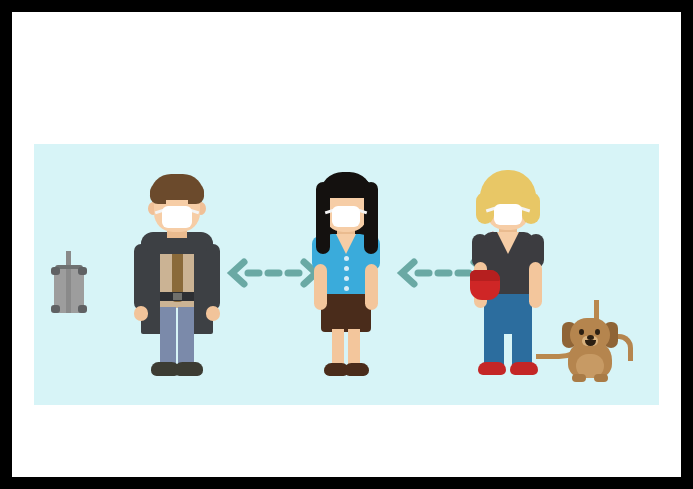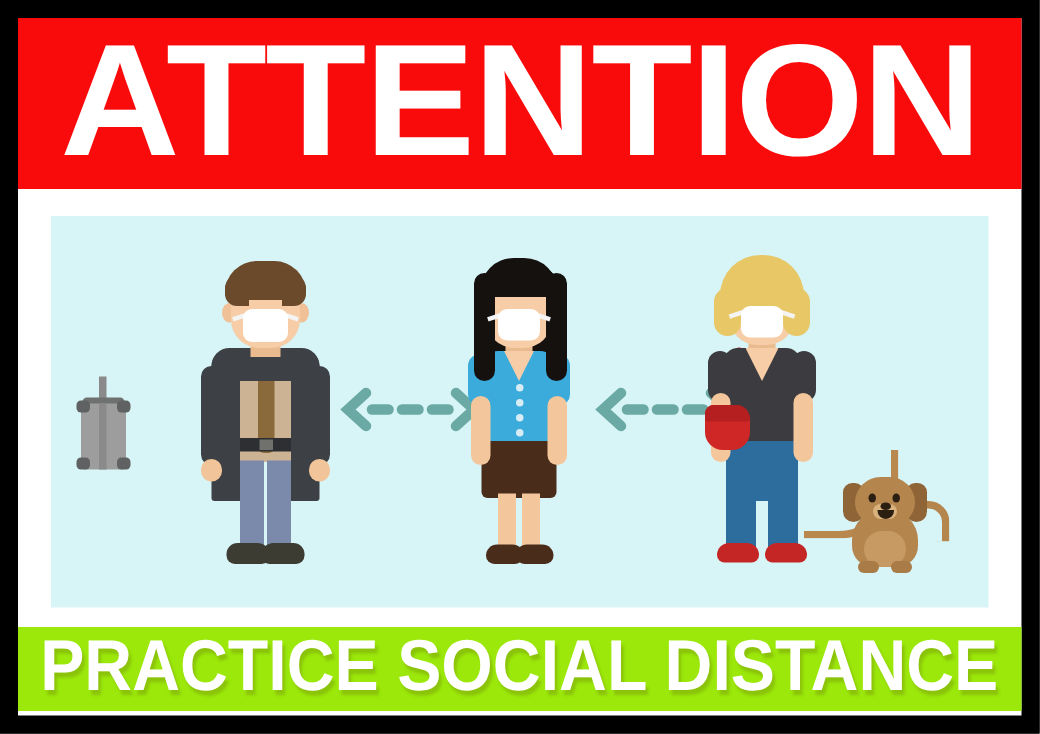--- a/index.html
+++ b/index.html
@@ -177,23 +177,20 @@
   #arrow1{left:192px;width:96px;}
   #arrow2{left:362px;width:96px;}
 </style>
 </head>
 <body>
 
 <div class="poster">
 
   <div class="card"></div>
 
-  <div class="banner-top">
-    <div class="headline">ATTENTION</div>
-  </div>
 
   <div class="scene">
 
     <div class="fig" id="suitcase">
       <div class="sc-handle"></div>
       <div class="sc-hbar"></div>
       <div class="sc-body"></div>
       <div class="sc-mid"></div>
       <div class="sc-f1"></div>
       <div class="sc-f2"></div>
@@ -319,17 +316,14 @@
       <div class="b-hair"></div>
       <div class="b-hair-l"></div>
       <div class="b-hair-r"></div>
       <div class="b-mstrapl"></div>
       <div class="b-mstrapr"></div>
       <div class="b-mask"></div>
     </div>
 
   </div>
 
-  <div class="banner-bottom">
-    <div class="tagline">PRACTICE SOCIAL DISTANCE</div>
-  </div>
 
 </div>
 
 </body></html>

